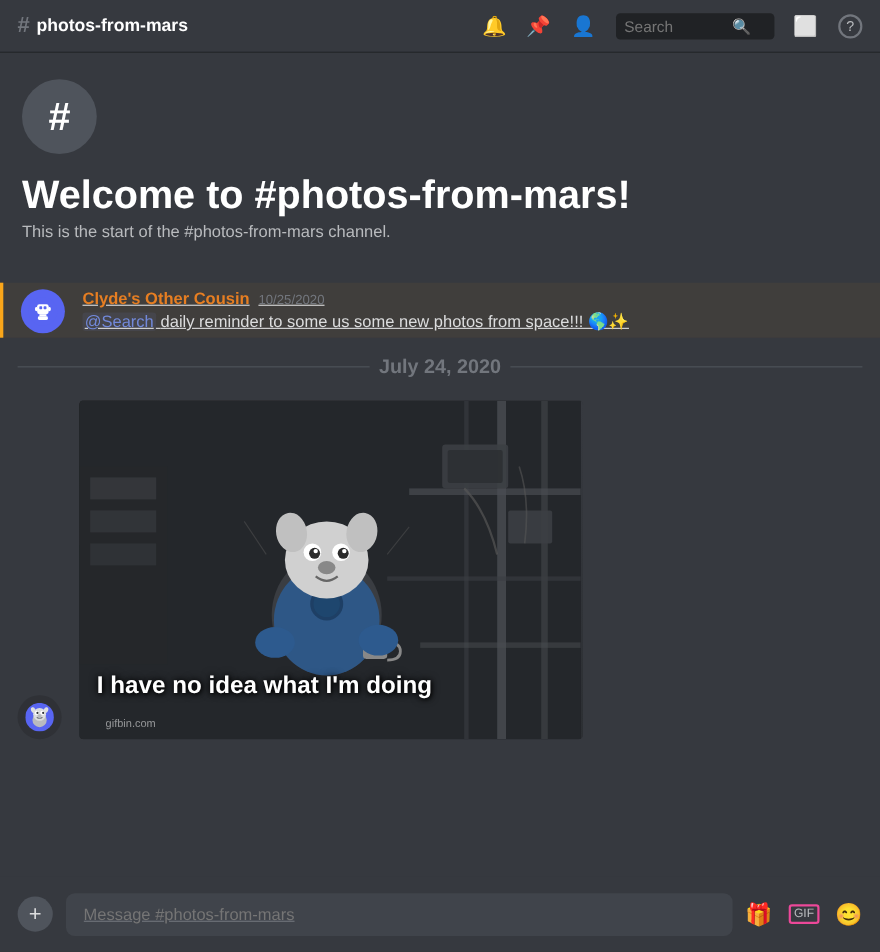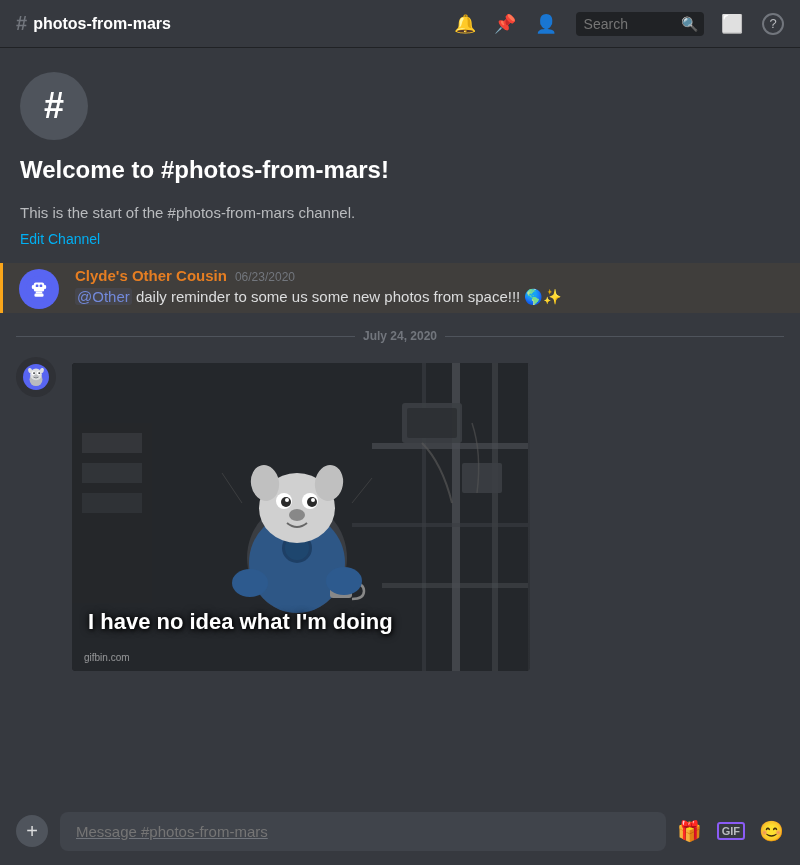--- a/index.html
+++ b/index.html
@@ -48,21 +48,21 @@
       color: #b9bbbe;
       font-size: 18px;
       cursor: pointer;
     }
     .topbar-search {
       display: flex;
       align-items: center;
       background: #202225;
       border-radius: 4px;
       padding: 4px 8px;
-      width: 128px;
+      width: 144px;
       gap: 8px;
     }
     .topbar-search input {
       background: none;
       border: none;
       outline: none;
       color: #72767d;
       font-size: 14px;
       width: 90px;
     }
@@ -91,49 +91,50 @@
       border-radius: 50%;
       display: flex;
       align-items: center;
       justify-content: center;
       font-size: 36px;
       font-weight: 900;
       color: #fff;
       margin-bottom: 16px;
     }
     .welcome-title {
-      font-size: 24px;
+      font-size: 36px;
       font-weight: 800;
       color: #fff;
-      margin-bottom: 20px;
+      margin-bottom: 4px;
     }
     .welcome-subtitle {
       font-size: 15px;
       color: #b9bbbe;
-      margin-bottom: 10px;
+      margin-bottom: 22px;
     }
     .edit-channel-link {
       color: #00b0f4;
       font-size: 14px;
       cursor: pointer;
       font-weight: 500;
     }
 
     
     .messages-area {
       flex: 1;
       padding: 0 0 8px 0;
     }
 
     .message {
       display: flex;
       padding: 4px 16px 4px 16px;
       gap: 16px;
-      align-items: flex-start;
+      align-items: flex-end;
       position: relative;
+      text-decoration: underline;
     }
     .message.highlighted {
       background: rgba(250, 166, 26, 0.05);
       border-left: 3px solid #faa61a;
     }
     .avatar {
       width: 40px;
       height: 40px;
       border-radius: 50%;
       flex-shrink: 0;
@@ -209,21 +210,21 @@
       left: 16px;
       font-size: 22px;
       font-weight: 700;
       color: #fff;
       text-shadow: 1px 1px 4px #000, 0 0 8px #000;
       z-index: 2;
     }
     .gif-watermark {
       position: absolute;
       bottom: 8px;
-      left: 12px;
+      left: 24px;
       font-size: 10px;
       color: rgba(255,255,255,0.5);
       z-index: 2;
     }
     
     .gif-bg-circle {
       position: absolute;
       border-radius: 50%;
       background: rgba(255,255,255,0.04);
     }
@@ -235,21 +236,21 @@
       padding: 16px 16px 8px 16px;
       gap: 8px;
     }
     .july-divider-line {
       flex: 1;
       height: 1px;
       background: #4f545c;
     }
     .july-divider-text {
       color: #72767d;
-      font-size: 12px;
+      font-size: 18px;
       font-weight: 600;
     }
 
     
     .bottom-bar {
       height: 68px;
       background: #36393f;
       border-top: none;
       display: flex;
       align-items: center;
@@ -291,25 +292,25 @@
     .bottom-icon {
       color: #b9bbbe;
       font-size: 20px;
       cursor: pointer;
       display: flex;
       align-items: center;
       justify-content: center;
     }
     .gif-badge {
       background: none;
-      border: 2px solid #8b5cf6;
+      border: 2px solid #ec4899;
       border-radius: 3px;
       padding: 1px 3px;
       font-size: 11px;
-      font-weight: 700;
+      font-weight: 400;
       color: #b9bbbe;
       cursor: pointer;
     }
   </style>
 </head>
 <body>
 
 <div class="topbar">
   <div class="topbar-channel">
     <span class="hash">#</span>
@@ -330,21 +331,20 @@
 </div>
 
 <div class="content">
 
   <div class="welcome-section">
     <div class="welcome-hash-icon">
       <span>#</span>
     </div>
     <div class="welcome-title">Welcome to #photos-from-mars!</div>
     <div class="welcome-subtitle">This is the start of the #photos-from-mars channel.</div>
-    <div class="edit-channel-link">Edit Channel</div>
   </div>
 
   <div class="messages-area">
 
     <div class="message highlighted">
       <div class="avatar avatar-clyde">
 
         <svg viewBox="0 0 40 40" xmlns="http://www.w3.org/2000/svg">
           <circle cx="20" cy="20" r="20" fill="#5865f2"></circle>
           <rect x="12" y="10" width="16" height="14" rx="3" fill="white"></rect>
@@ -352,24 +352,24 @@
           <rect x="21" y="13" width="4" height="4" rx="1" fill="#5865f2"></rect>
           <rect x="9" y="14" width="4" height="6" rx="2" fill="white"></rect>
           <rect x="27" y="14" width="4" height="6" rx="2" fill="white"></rect>
           <rect x="15" y="24" width="10" height="3" rx="1" fill="white"></rect>
           <rect x="13" y="27" width="14" height="5" rx="2" fill="white"></rect>
         </svg>
       </div>
       <div class="message-body">
         <div class="message-header">
           <span class="message-username username-orange">Clyde's Other Cousin</span>
-          <span class="message-timestamp">06/23/2020</span>
+          <span class="message-timestamp">10/25/2020</span>
         </div>
         <div class="message-text">
-          <span class="mention">@Other</span>
+          <span class="mention">@Search</span>
           <span> daily reminder to some us some new photos from space!!! 🌎✨</span>
         </div>
       </div>
     </div>
 
     <div class="july-divider">
       <div class="july-divider-line"></div>
       <span class="july-divider-text">July 24, 2020</span>
       <div class="july-divider-line"></div>
     </div>

